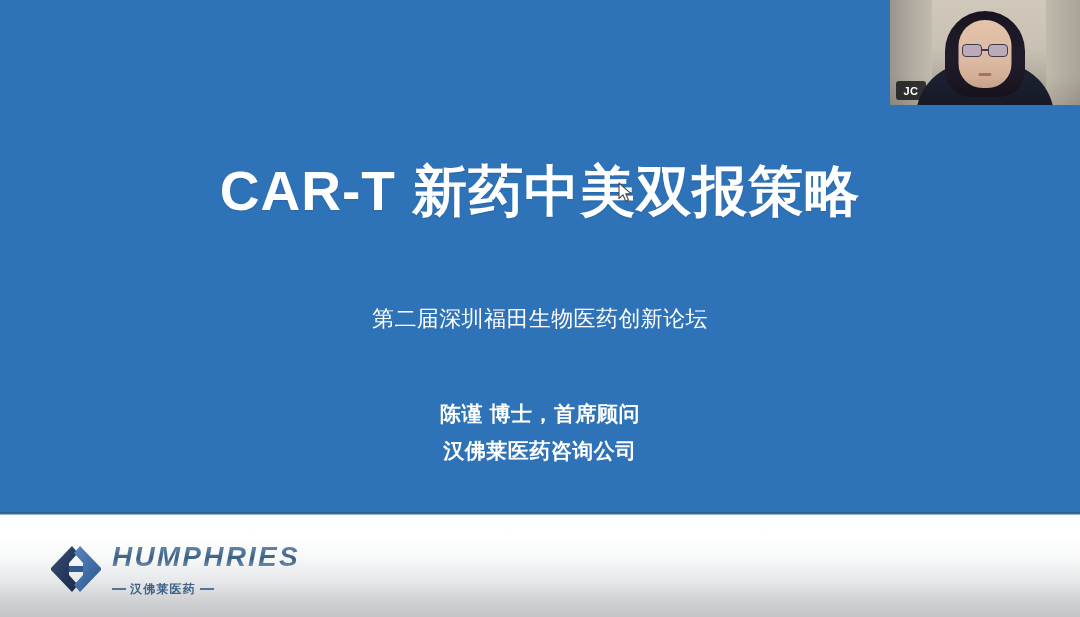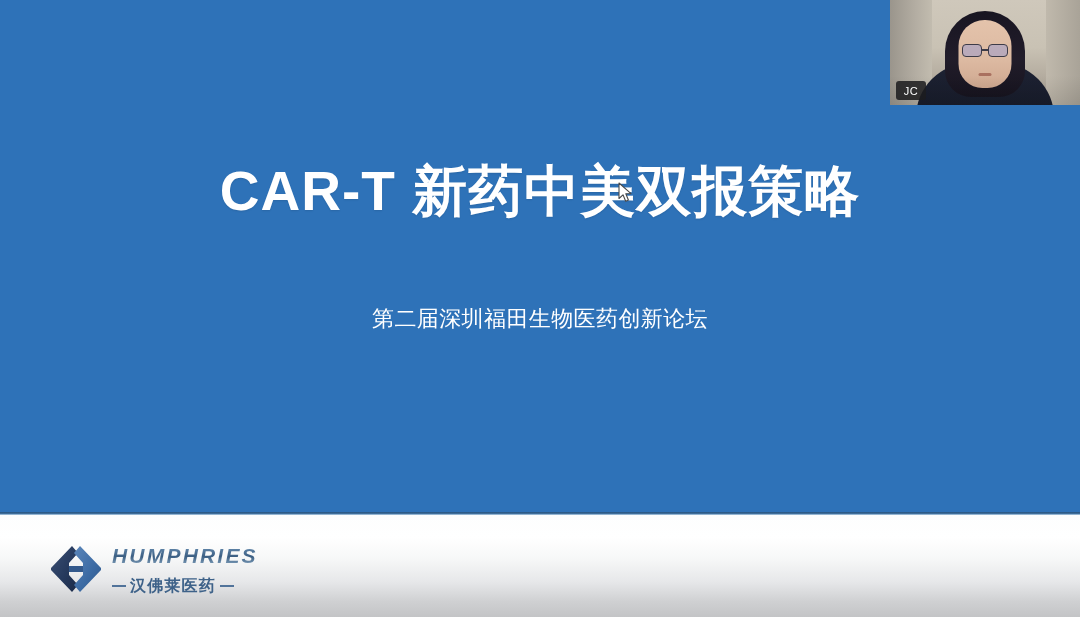--- a/index.html
+++ b/index.html
@@ -124,34 +124,34 @@
     flex: 0 0 auto;
   }
   #logo-text {
     margin-left: 8px;
     display: flex;
     flex-direction: column;
     justify-content: center;
     height: 48px;
   }
   #logo-wordmark {
-    font-size: 21px;
+    font-size: 28px;
     font-weight: bold;
     font-style: italic;
     letter-spacing: 2.2px;
     color: #4a6f93;
     line-height: 1;
     background: linear-gradient(to bottom, #6d93b6 0%, #3c5f83 55%, #87a6c1 100%);
     -webkit-background-clip: text;
     background-clip: text;
     -webkit-text-fill-color: transparent;
   }
   #logo-sub {
     margin-top: 12px;
-    font-size: 16px;
+    font-size: 12px;
     font-weight: bold;
     letter-spacing: 1.2px;
     color: #3e6289;
     line-height: 1;
     display: flex;
     align-items: center;
     gap: 4px;
     white-space: nowrap;
   }
   #logo-sub .rule {
@@ -271,21 +271,21 @@
     position: absolute;
     left: 6px;
     bottom: 5px;
     min-width: 22px;
     height: 19px;
     padding: 0 4px;
     background: rgba(28,28,30,0.86);
     border-radius: 3px;
     color: #ffffff;
     font-size: 11px;
-    font-weight: normal;
+    font-weight: bold;
     letter-spacing: 0.5px;
     display: flex;
     align-items: center;
     justify-content: center;
   }
 
   
   #cursor {
     position: absolute;
     left: 618px;
@@ -306,20 +306,22 @@
     <div id="slide-divider"></div>
     <div id="slide-footer"></div>
 
     <div id="title">CAR-T 新药中美双报策略</div>
 
     <div id="event-block">
       <div class="line">第二届深圳福田生物医药创新论坛</div>
     </div>
 
     <div id="presenter-block">
+      <div class="line">陈谨 博士，首席顾问</div>
+      <div class="line">汉佛莱医药咨询公司</div>
     </div>
 
     <div id="logo">
       <div id="logo-mark">
         <svg width="56" height="54" viewBox="0 0 56 54" aria-hidden="true">
           <defs>
             <linearGradient id="gdark" x1="0" y1="0" x2="1" y2="1">
               <stop offset="0%" stop-color="#3b4f73"></stop>
               <stop offset="55%" stop-color="#263a5e"></stop>
               <stop offset="100%" stop-color="#1b2a47"></stop>

